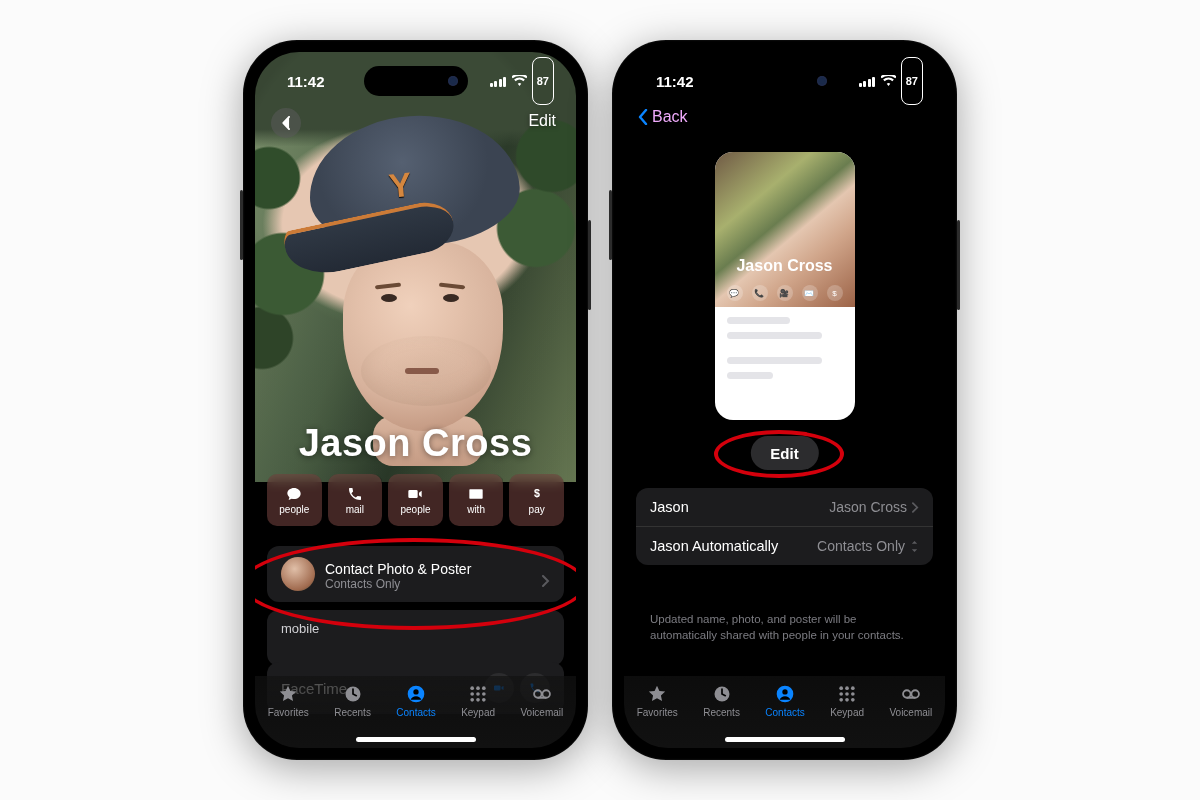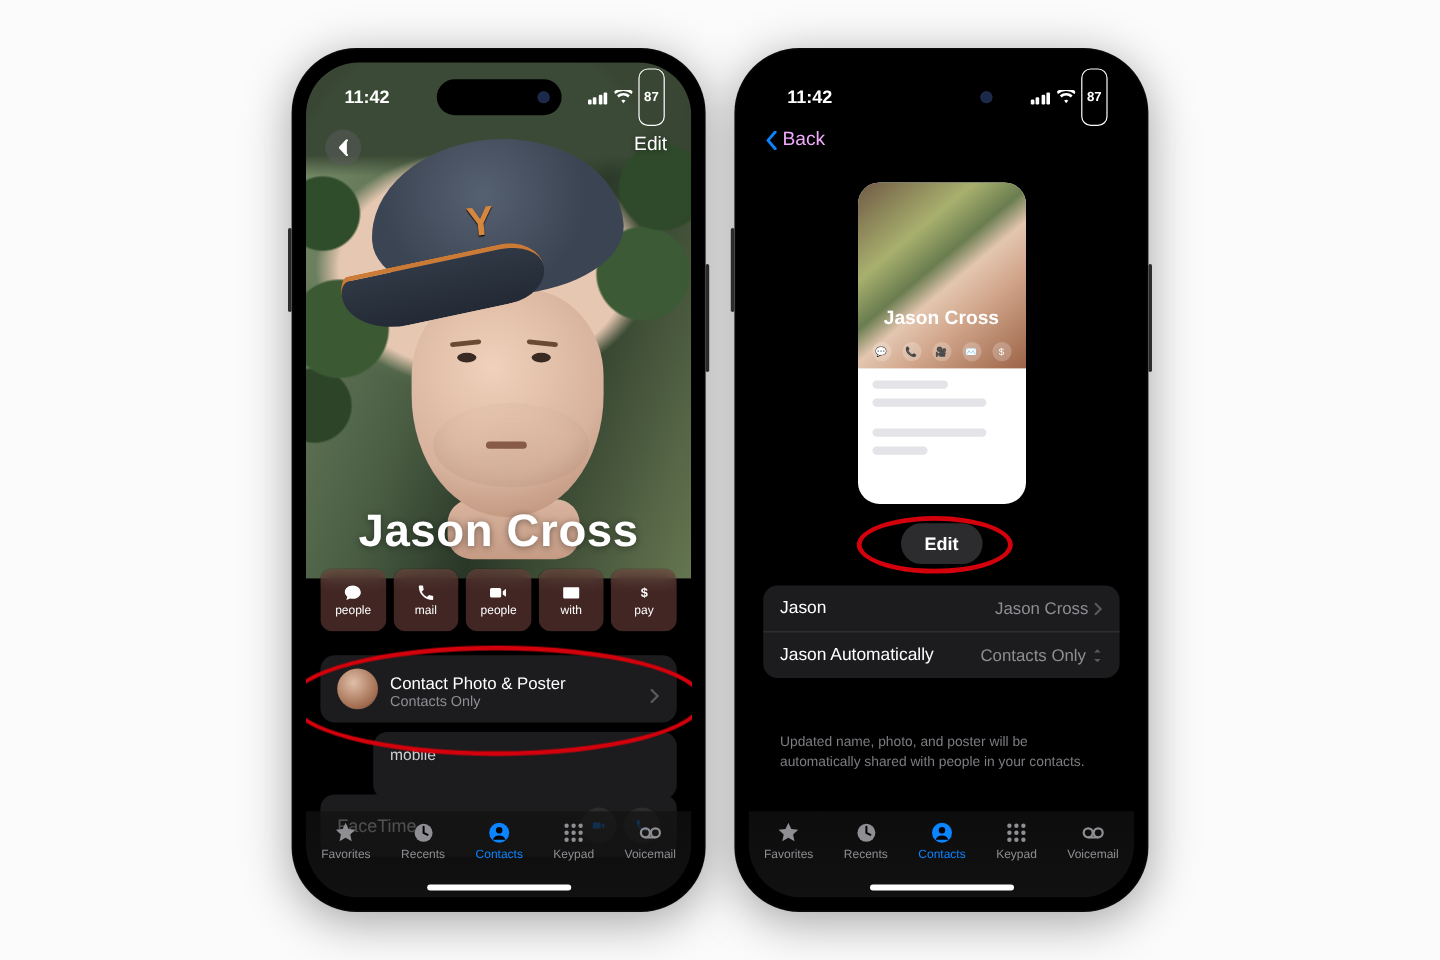--- a/index.html
+++ b/index.html
@@ -128,21 +128,21 @@
 
   .cardA {
     position:absolute; left:12px; right:12px; border-radius:12px;
     background:#1c1c1e; padding:11px 14px;
   }
   .cardA.poster-row { top:494px; display:flex; align-items:flex-end; gap:10px;}
   .avatar-small{width:34px;height:34px;border-radius:50%;background:radial-gradient(circle at 40% 35%,#e0bfa8,#a06a4e 70%,#2a3a26);flex-shrink:0}
   .poster-row .txt1{font-size:14px}
   .poster-row .txt2{font-size:12px;color:#8e8e93}
   .chev{margin-left:auto;color:#5a5a5e}
-  .cardA.mobile { top:558px; height:56px; font-size:13px; color:#d0d0d4;margin-left:44px;}
+  .cardA.mobile { top:558px; height:56px; font-size:13px; color:#d0d0d4;}
   .cardA.ft { top:610px; display:flex; align-items:center;}
   .ft .lbl{font-size:15px}
   .ft .circ{width:30px;height:30px;border-radius:50%;background:#2c2c2e;display:flex;align-items:center;justify-content:center;margin-left:6px}
   .ft .circ:first-of-type{margin-left:auto}
   .ft svg{width:14px;height:12px;fill:#0a84ff}
 
   
   .back-link{position:absolute;top:56px;left:14px;display:flex;align-items:center;gap:4px;color:#f0abfc;font-size:16px;z-index:30}
   .back-link svg{width:10px;height:16px;fill:#0a84ff}
   .card-preview{

